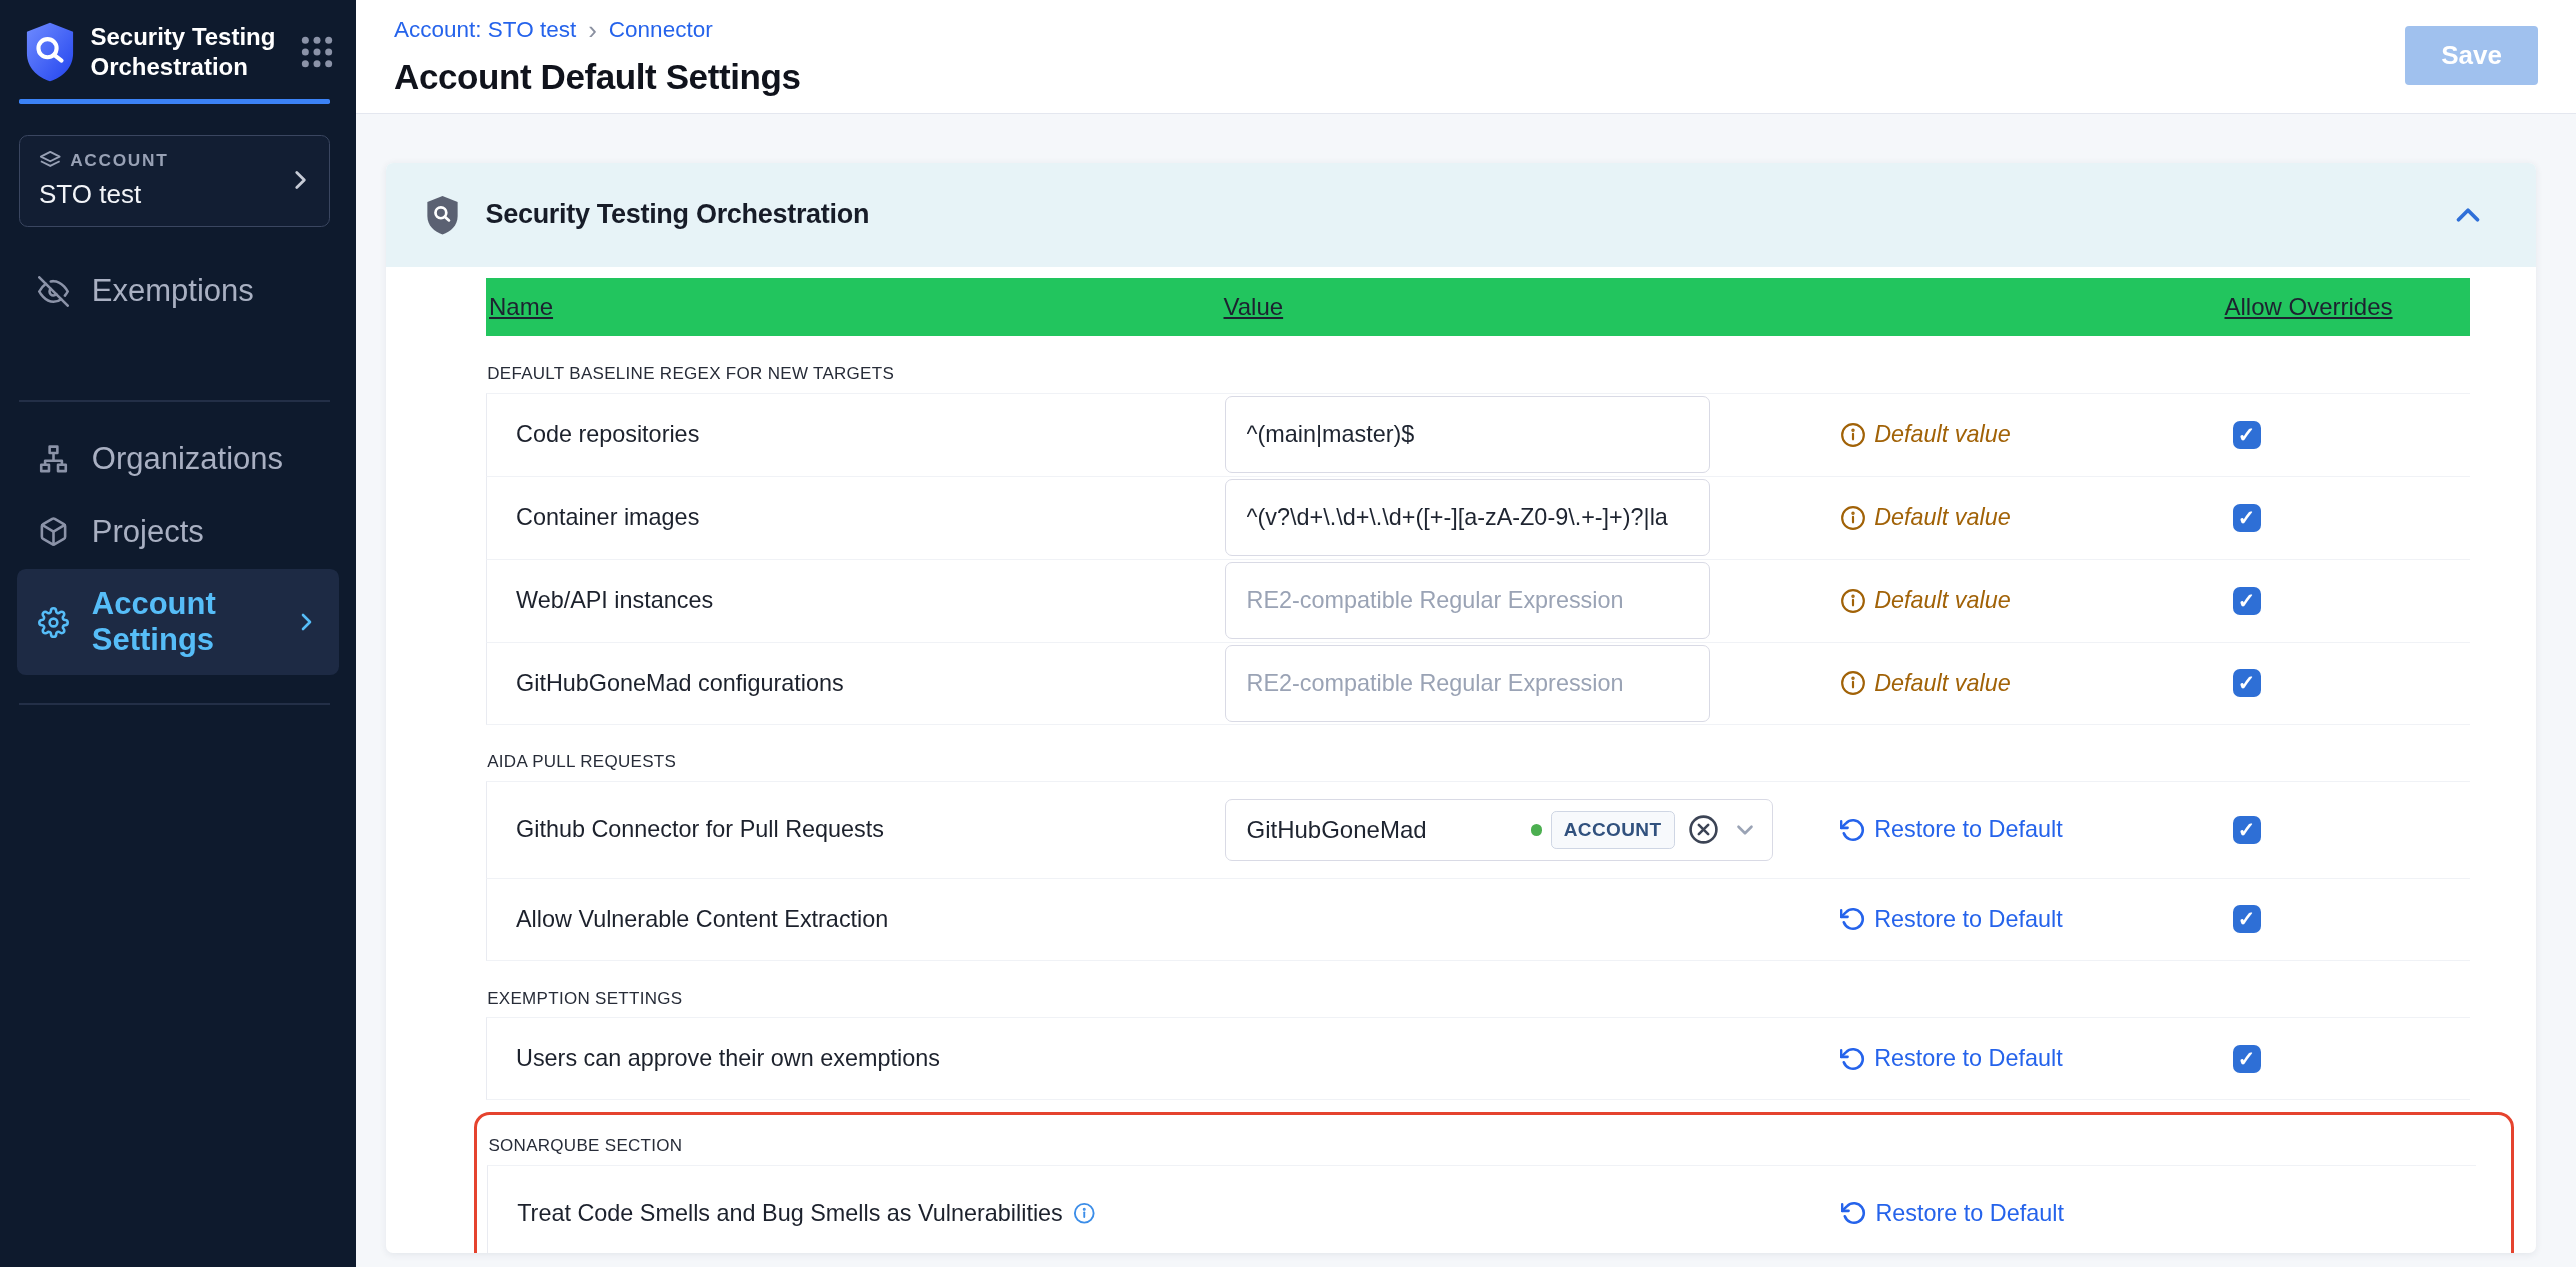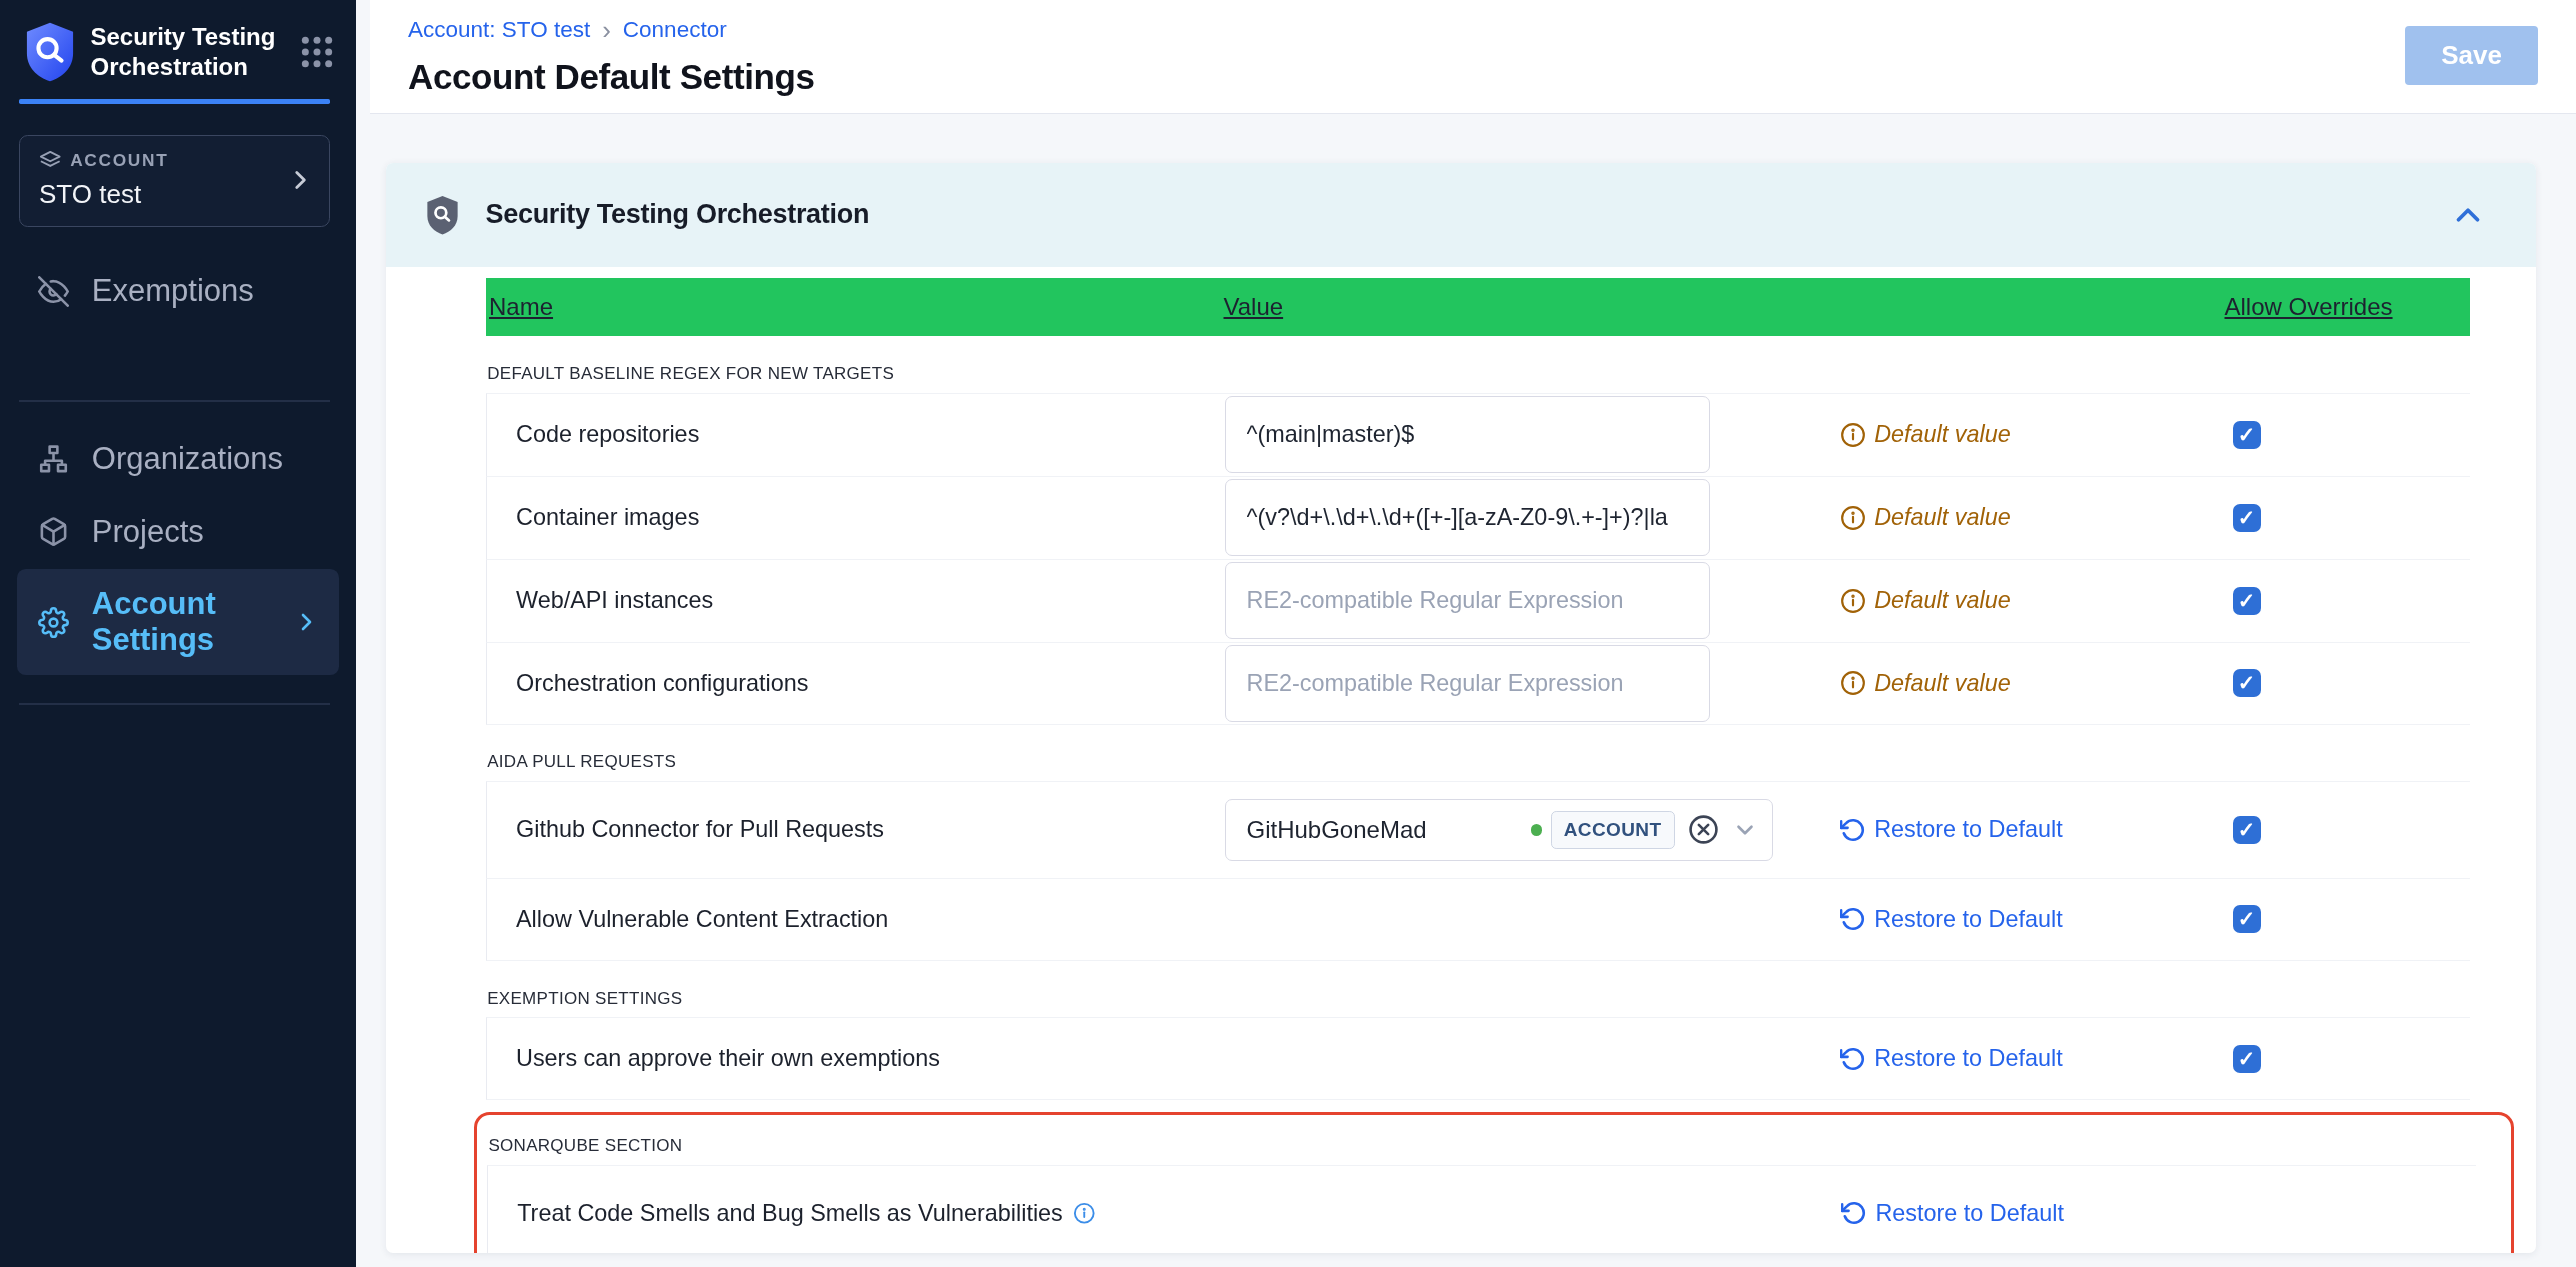--- a/index.html
+++ b/index.html
@@ -24,21 +24,21 @@
   .nav-item { display:flex; align-items:center; gap:22.5px; padding:17.3px 21px; margin:1.7px 17.3px; border-radius:8.7px; font-size:31px; color:#a9b0c2; cursor:pointer; }
   .nav-item .nicon { color:#8b93a8; display:flex; }
   .nav-item.active { background:#1d2a44; color:#56bdf8; font-weight:bold; }
   .nav-item.active .nicon { color:#56bdf8; }
   .nav-item .right-chev { margin-left:auto; display:flex; }
   .side-divider { height:1.7px; background:#232f47; margin:22.5px 26px 22.5px 19px; }
   .nav-gap { height:49px; }
 
   
   .main { flex:1; display:flex; flex-direction:column; background:#f5f7fa; min-width:0; }
-  .top-header { background:#fff; border-bottom:1.7px solid #e4e7ef; padding:17.3px 38px 15.6px 38px; display:flex; align-items:flex-start;margin-left:14px; }
+  .top-header { background:#fff; border-bottom:1.7px solid #e4e7ef; padding:17.3px 38px 15.6px 38px; display:flex; align-items:flex-start; }
   .head-left { flex:1; }
   .breadcrumb { display:flex; align-items:center; gap:12px; font-size:22.5px; }
   .crumb { color:#2563eb; cursor:pointer; }
   .crumb-sep { color:#8a90a0; font-size:26px; line-height:22.5px; }
   .page-title { font-size:35px; font-weight:bold; color:#10131c; margin-top:14px; letter-spacing:-0.4px; }
   .save-btn { background:#a0c1ee; color:#fff; font-size:26px; font-weight:bold; border:none; border-radius:4px; padding:14px 36px; margin-top:8.7px; cursor:default; }
 
   .content { flex:1; position:relative; }
   .panel { position:absolute; left:29.5px; right:40px; top:49px; height:1090px; background:#fff; border-radius:7px; box-shadow:0 1.7px 7px rgba(40,50,80,.08); overflow:hidden; }
   .panel-header { height:104px; background:#e7f3f7; display:flex; align-items:center; padding:0 49px 0 39px; }
@@ -285,21 +285,21 @@
                 <span>Default value</span>
               </div>
               <div class="checkcell">
                   <span class="checkbox">
                     <span>✓</span>
                   </span>
                 </div>
             </div>
 
             <div class="row h96">
-              <div class="row-name">Orchestration configurations</div>
+              <div class="row-name">GitHubGoneMad configurations</div>
               <div><input class="text-input" type="text" placeholder="RE2-compatible Regular Expression" style=""></div>
               <div class="status-link default">
                 <span class="sicon">
                   <svg width="26" height="26" viewBox="0 0 24 24" fill="none" stroke="currentColor" stroke-width="2" stroke-linecap="round">
                       <circle cx="12" cy="12" r="10"></circle>
                       <line x1="12" y1="16" x2="12" y2="11"></line>
                       <circle cx="12" cy="7.6" r="0.6" fill="currentColor"></circle>
                     </svg>
                 </span>
                 <span>Default value</span>

